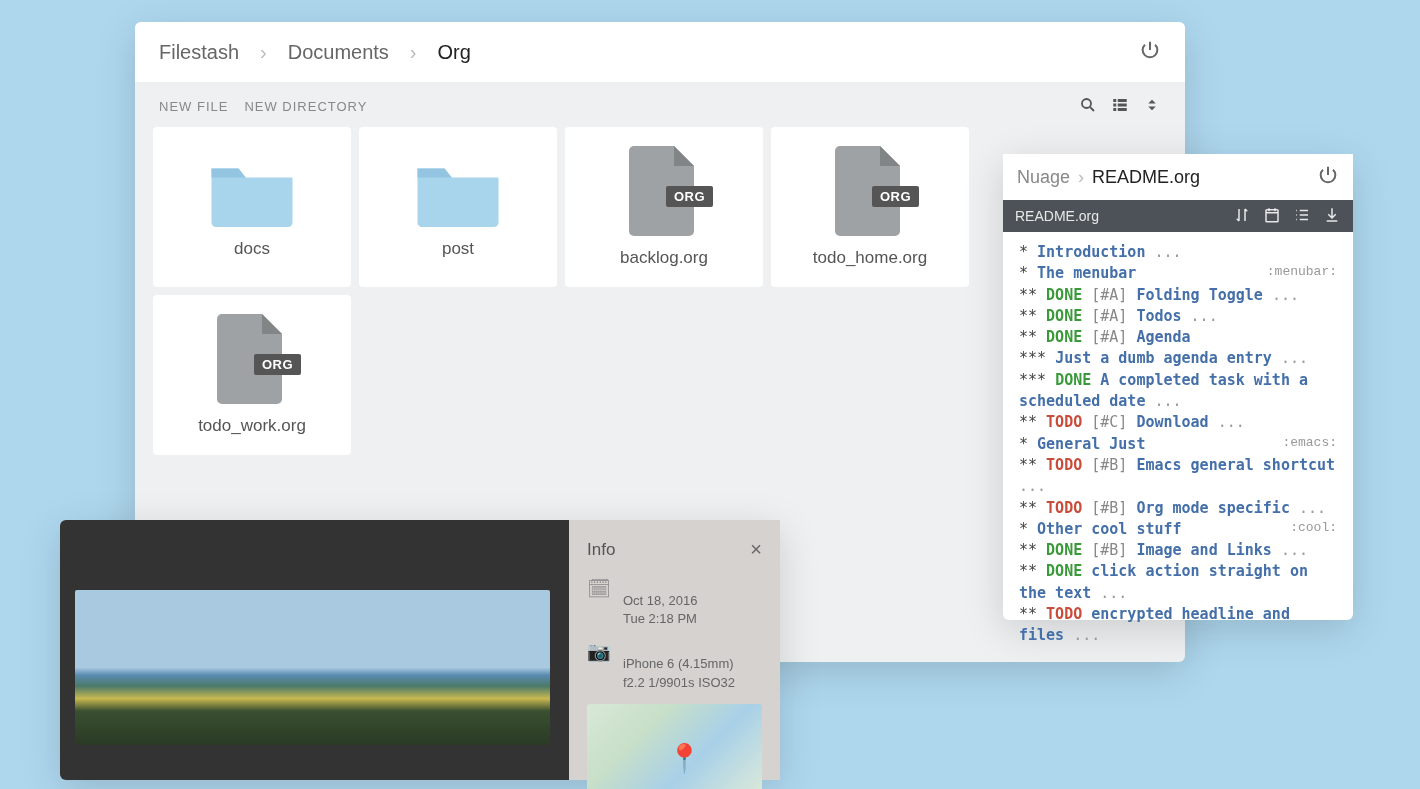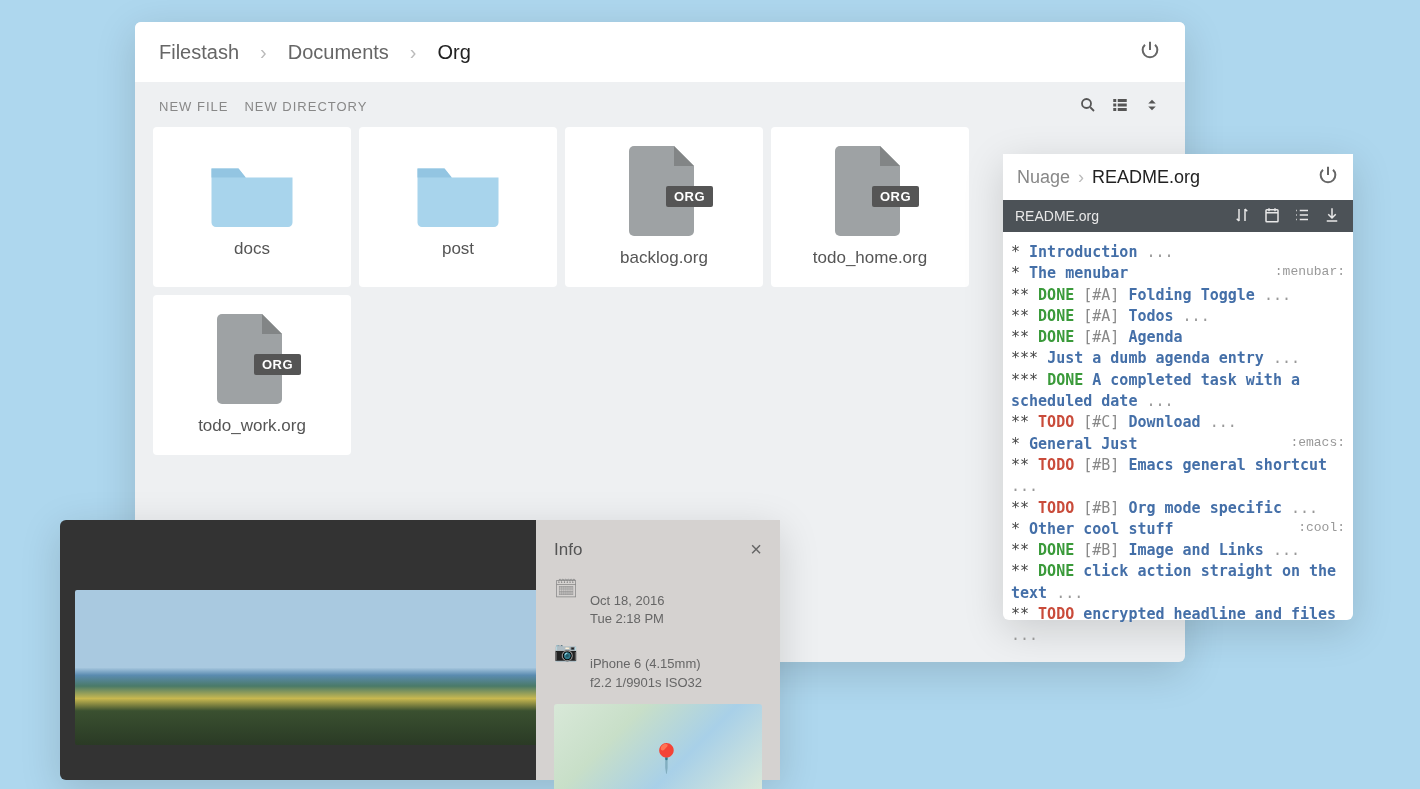--- a/index.html
+++ b/index.html
@@ -97,21 +97,21 @@
   height: 32px;
   display: flex;
   align-items: center;
   padding: 0 12px;
   font-size: 14px;
   gap: 12px;
 }
 .ed-tabbar .right-icons { margin-left: auto; display: flex; gap: 12px; }
 .ed-tabbar svg { width: 18px; height: 18px; }
 .ed-body {
-  padding: 10px 8px;
+  padding: 10px 16px;
   font-family: "SF Mono", Monaco, Consolas, monospace;
   font-size: 15px;
   line-height: 1.42;
   color: #444;
   position: relative;
 }
 .org-line { position: relative; padding-right: 0; }
 .stars { color: #444; }
 .title { color: #446fa8; font-weight: 600; }
 .done { color: #3a9a3a; font-weight: 600; }
@@ -126,21 +126,21 @@
   top: 70px;
   width: 475px;
   height: 155px;
   background: linear-gradient(to bottom, #a9c9e0 0%, #a9c9e0 50%, #5a8bb0 55%, #4a7a68 62%, #c8b850 70%, #3a5030 78%, #2a3a25 100%);
   border-radius: 2px;
 }
 .pv-info {
   position: absolute;
   right: 0;
   top: 0;
-  width: 244px;
+  width: 211px;
   height: 100%;
   background: #d5d2d0;
   padding: 18px 18px;
 }
 .pv-info-title { font-size: 17px; color: #555; margin-bottom: 16px; display: flex; justify-content: space-between; align-items: center; }
 .pv-info-title .close { color: #666; font-size: 20px; cursor: pointer; }
 .pv-row { display: flex; gap: 12px; margin-bottom: 12px; }
 .pv-row .glyph { width: 24px; color: #888; font-size: 19px; }
 .pv-row .txt { font-size: 13px; color: #666; line-height: 1.4; margin-top: 15px; }
 .pv-map {

